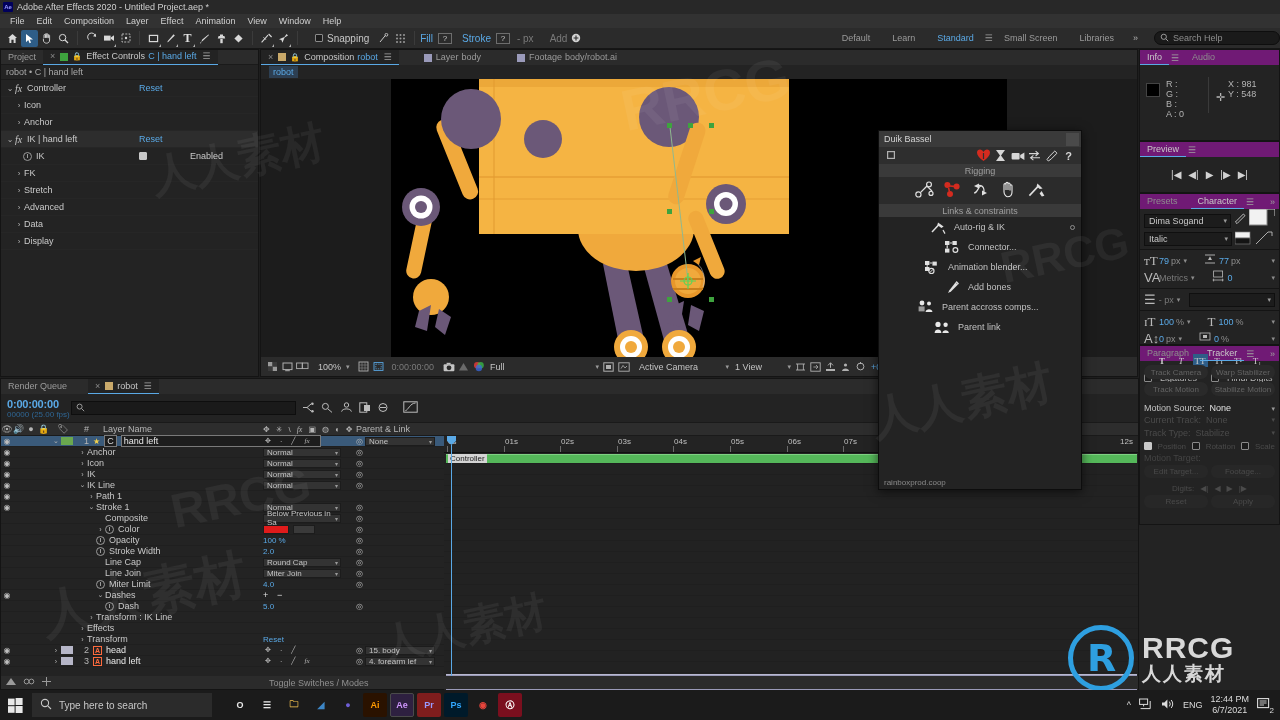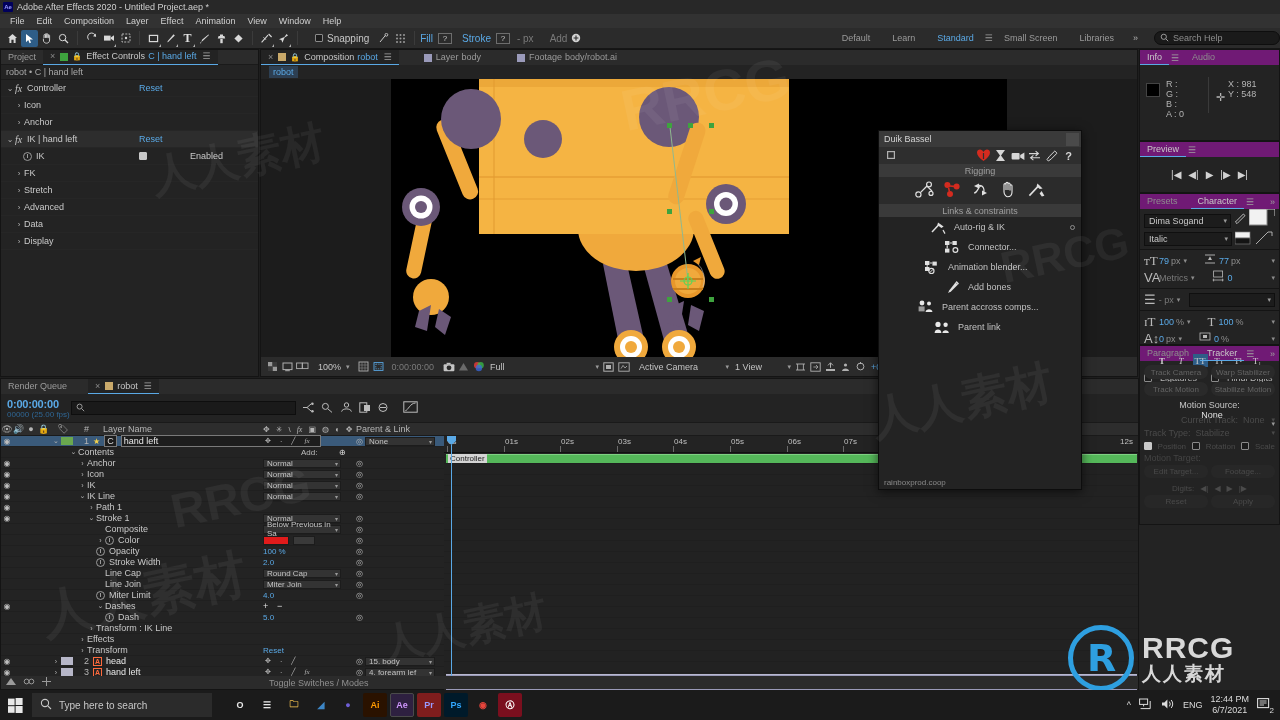--- a/index.html
+++ b/index.html
@@ -914,26 +914,26 @@
       </div>
       <div style="padding:4px 4px 0;">
         <div style="display:flex;gap:3px;margin-bottom:3px;">
           <div style="flex:1;height:14px;background:#2a2a2a;border-radius:7px;display:flex;align-items:center;justify-content:center;font-size:8px;color:#636363;">Track Camera</div>
           <div style="flex:1;height:14px;background:#2a2a2a;border-radius:7px;display:flex;align-items:center;justify-content:center;font-size:8px;color:#636363;">Warp Stabilizer</div>
         </div>
         <div style="display:flex;gap:3px;margin-bottom:4px;">
           <div style="flex:1;height:14px;background:#2a2a2a;border-radius:7px;display:flex;align-items:center;justify-content:center;font-size:8px;color:#636363;">Track Motion</div>
           <div style="flex:1;height:14px;background:#2a2a2a;border-radius:7px;display:flex;align-items:center;justify-content:center;font-size:8px;color:#636363;">Stabilize Motion</div>
         </div>
-        <div style="display:flex;align-items:center;height:13px;font-size:9px;flex-direction:column;">
+        <div style="display:flex;align-items:flex-end;height:13px;font-size:9px;">
           <span style="color:#c4c4c4;">Motion Source:</span>
           <span style="color:#e0e0e0;margin-left:5px;">None</span>
           <span style="margin-left:auto;color:#9a9a9a;font-size:7px;">▾</span>
         </div>
-        <div style="display:flex;align-items:center;height:13px;font-size:9px;color:#4a4a4a;margin-left:37px;">
+        <div style="display:flex;align-items:center;height:13px;font-size:9px;color:#4a4a4a;">
           <span>Current Track:</span>
           <span style="margin-left:5px;">None</span>
           <span style="margin-left:auto;font-size:7px;">▾</span>
         </div>
         <div style="display:flex;align-items:center;height:13px;font-size:9px;color:#4a4a4a;">
           <span>Track Type:</span>
           <span style="margin-left:5px;">Stabilize</span>
           <span style="margin-left:auto;font-size:7px;">▾</span>
         </div>
         <div style="display:flex;align-items:center;height:14px;font-size:8px;color:#4a4a4a;gap:2px;">
@@ -1070,31 +1070,20 @@
               <span>✥</span>
               <span>·</span>
               <span>╱</span>
               <span style="font-style:italic;font-family:'Liberation Serif',serif;">fx</span>
             </span>
             <span class="pl">◎</span>
             <span class="link">
               <span>None</span>
               <span class="cc">▾</span>
             </span>
-          </div>
-          <div class="lrow">
-            <span class="eye"></span>
-            <span style="width:12px"></span>
-            <span style="width:12px"></span>
-            <span style="width:14px;"></span>
-            <span style="width:18px"></span>
-            <span style="width:9px;text-align:center;color:#b5b5b5;font-size:7px;">⌄</span>
-            <span class="name">Contents</span>
-            <span style="position:absolute;left:300px;color:#bdbdbd;font-size:8px;">Add:</span>
-            <span style="position:absolute;left:338px;color:#e0e0e0;font-size:8px;">⊕</span>
           </div>
           <div class="lrow">
             <span class="eye">◉</span>
             <span style="width:12px"></span>
             <span style="width:12px"></span>
             <span style="width:14px;"></span>
             <span style="width:27px"></span>
             <span style="width:9px;text-align:center;color:#b5b5b5;font-size:7px;">›</span>
             <span class="name">Anchor</span>
             <span class="mode">

